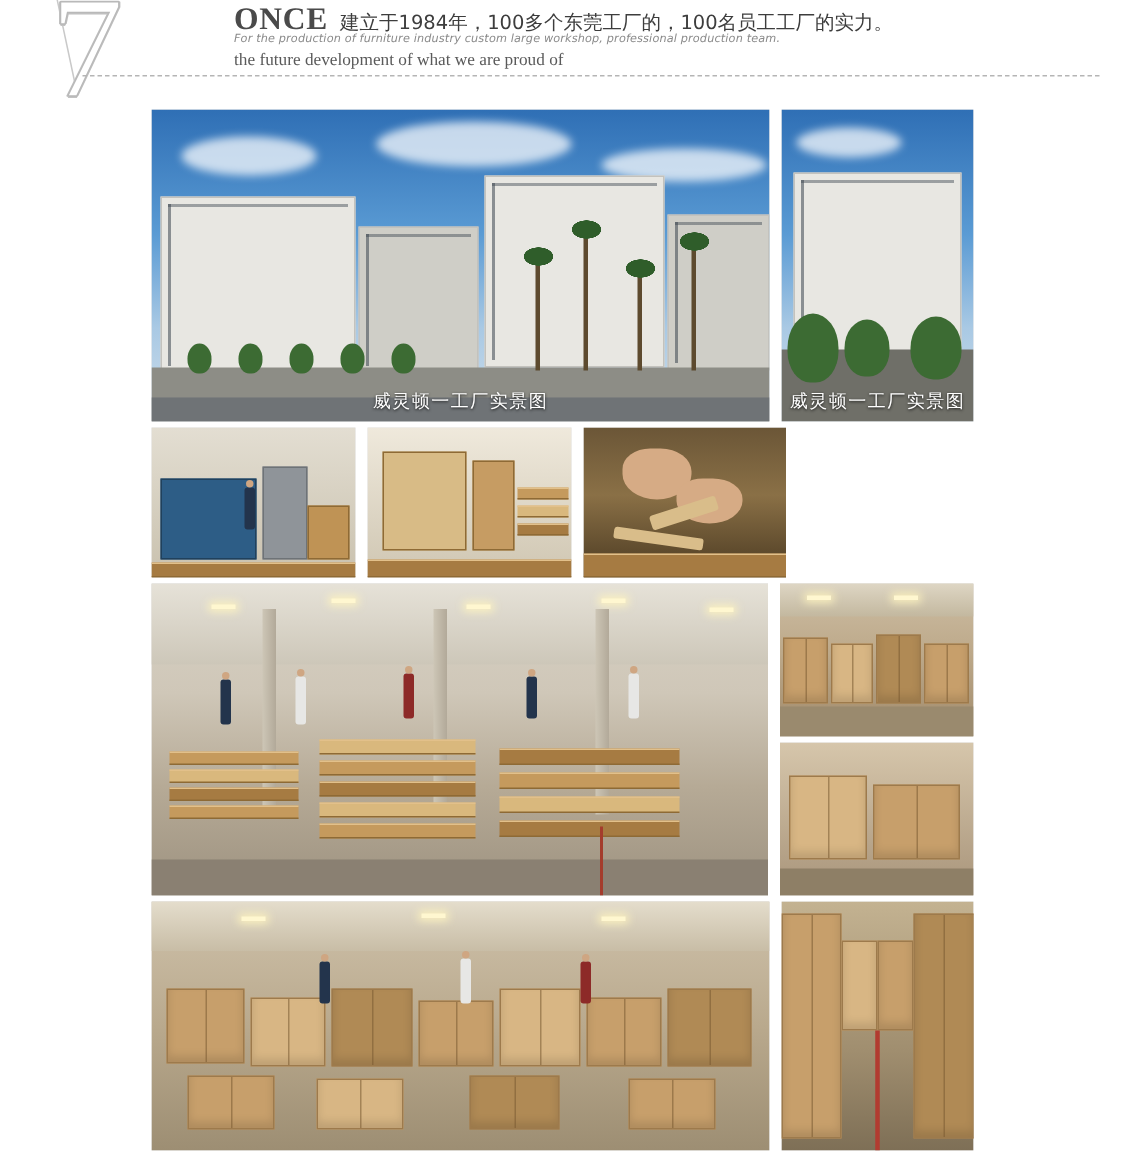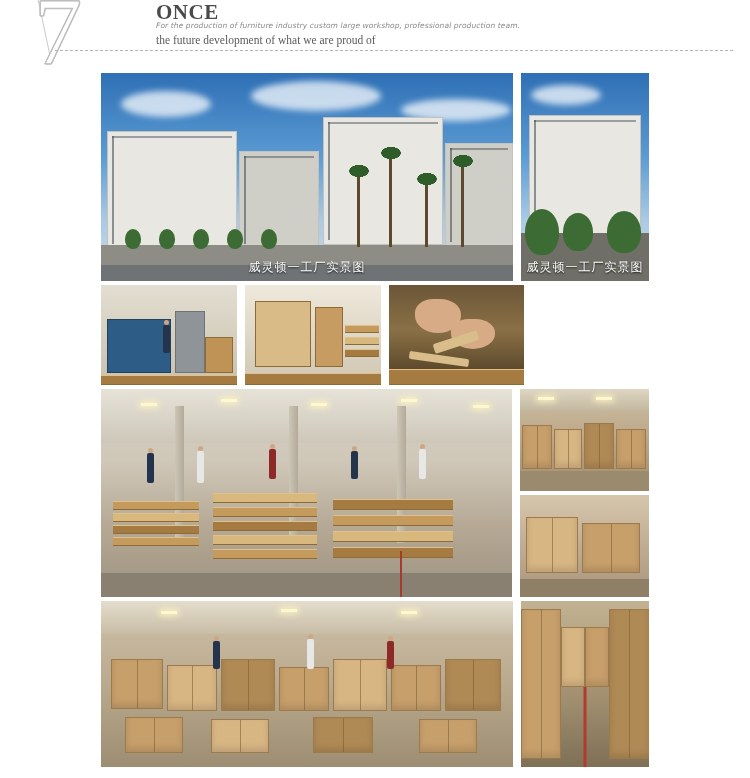--- a/index.html
+++ b/index.html
@@ -253,20 +253,21 @@
 </head>
 <body>
 
 <div class="header">
   <div class="diag-line"></div>
   <div class="big-number">7</div>
 
   <div class="hdr-text">
     <div class="hdr-line1">
       <span class="once">ONCE</span>
+      <span class="cn-main">建立于1984年，100多个东莞工厂的，100名员工工厂的实力。</span>
     </div>
     <div class="hdr-sub">For the production of furniture industry custom large workshop, professional production team.</div>
     <div class="hdr-line3">the future development of what we are proud of</div>
   </div>
 
   <div class="dashed-rule"></div>
 </div>
 
 <div class="gallery">
 

